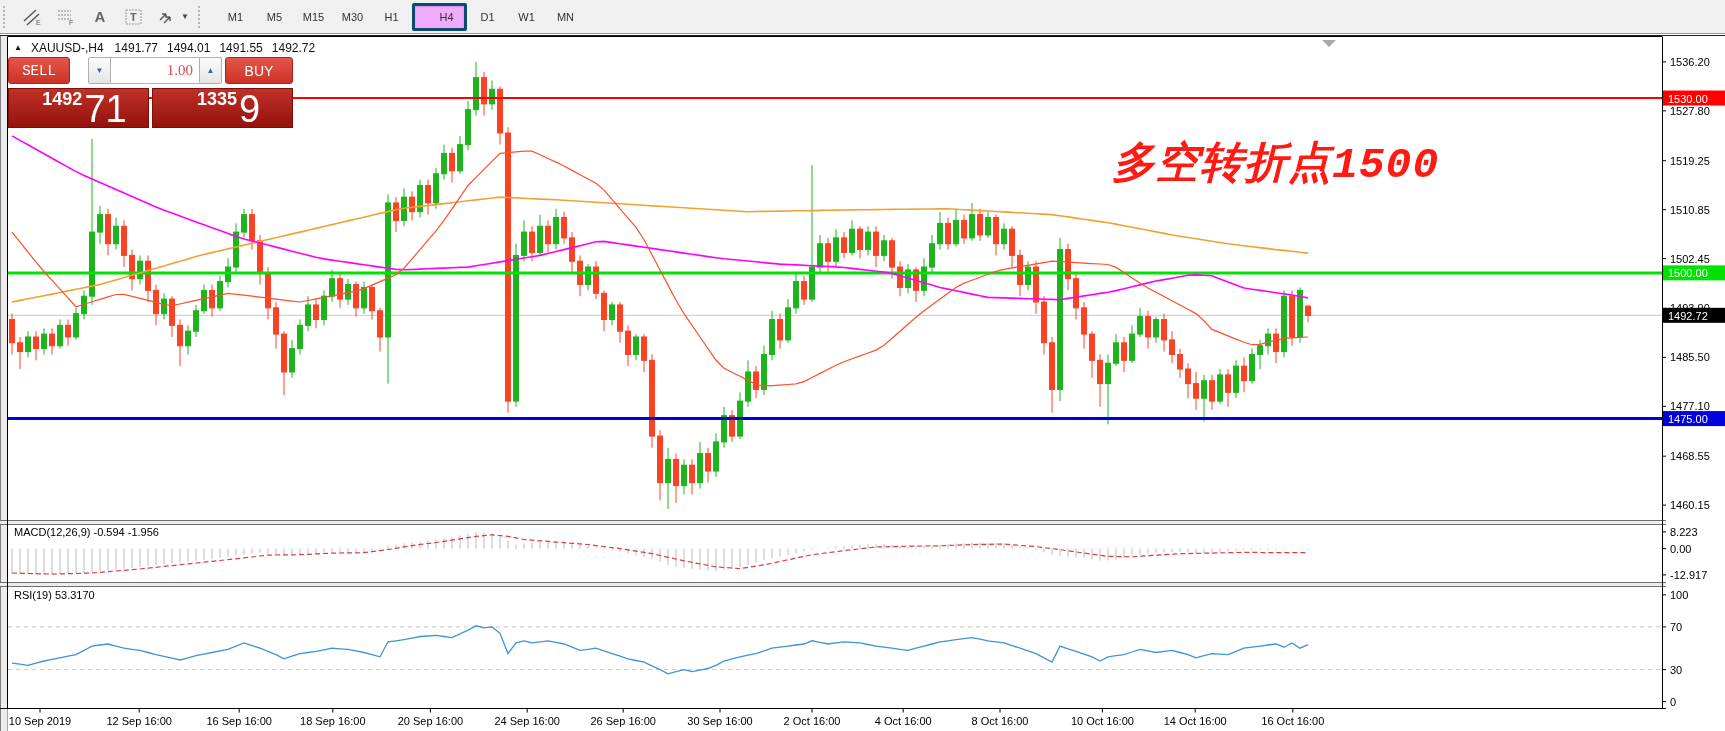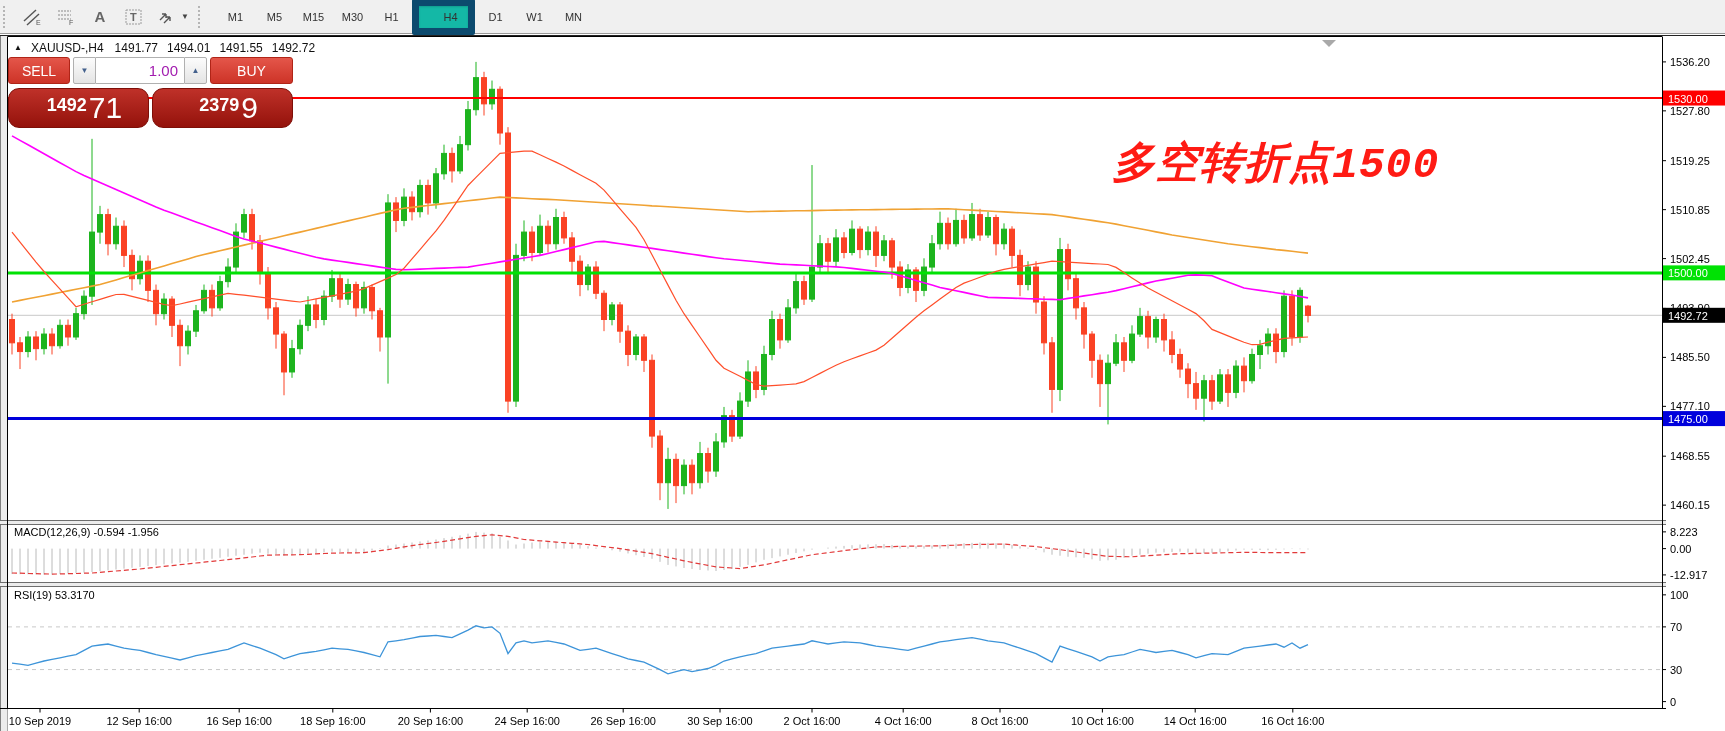--- a/index.html
+++ b/index.html
@@ -8,51 +8,51 @@
   
   .toolbar{position:absolute;left:0;top:0;width:1725px;height:34px;background:#f0f0f0;
            border-bottom:1px solid #9a9a9a;display:flex;align-items:center;box-sizing:border-box;}
   .grip{width:7px;height:22px;margin:0 3px;border-left:2px dotted #b5b5b5;}
   .tool{width:30px;height:26px;margin:0 1px;background:transparent;border:1px solid transparent;
         display:flex;align-items:center;justify-content:center;border-radius:2px;}
   .tool svg{display:block;}
   .tf-group{display:flex;align-items:center;margin-left:6px;}
   .tf-btn{min-width:27px;height:22px;padding:0 4px;margin:16px 1px;font-size:11px;color:#333;
           display:flex;align-items:center;justify-content:center;border:1px solid transparent;border-radius:2px;}
-  .tf-btn.active{background:#14b8a6;border:7px solid #0c4a6e;box-shadow:inset 0 1px 2px rgba(0,0,0,.15);padding-left:18px;}
+  .tf-btn.active{background:#f0abfc;border:3px solid #0c4a6e;box-shadow:inset 0 1px 2px rgba(0,0,0,.15);padding-left:18px;}
   
   .chart-window{position:absolute;left:0;top:35px;width:1725px;height:696px;background:#fff;}
   .frame-left{position:absolute;left:0;top:35px;width:8px;height:696px;background:#ececec;
               border-left:1px solid #7f7f7f;border-right:1px solid #a8a8a8;box-sizing:border-box;}
   svg.chart-canvas{position:absolute;left:0;top:0;}
   
   .chart-header{position:absolute;left:14px;top:41px;font-size:12px;color:#111;display:flex;gap:9px;align-items:center;z-index:5;}
   .chart-header .tri{font-size:8px;position:relative;top:-1px;}
   
   .ocp{position:absolute;left:8px;top:57px;z-index:10;width:285px;}
   .ocp-row{display:flex;align-items:stretch;height:27px;}
   .btn-red{background:linear-gradient(#e4564a,#cd3327);color:#fff;border:1px solid #b02417;border-radius:3px;
            font-size:14px;display:flex;align-items:center;justify-content:center;}
-  .sell-btn{width:60px;margin-right:3px;}
+  .sell-btn{width:60px;margin-right:18px;font-family:Liberation Mono, monospace;}
   .buy-btn{width:62px;margin-left:3px;flex:1;}
   .spin{width:21px;background:linear-gradient(#fcfcfc,#e4e4e4);border:1px solid #b0b0b0;display:flex;
         align-items:center;justify-content:center;font-size:8px;color:#44618d;}
   .spin.dn{border-radius:2px 0 0 2px;}
   .spin.up{border-radius:0 2px 2px 0;}
   .lot-field{width:88px;border:1px solid #b0b0b0;border-left:none;border-right:none;background:#fff;
-             font-size:15px;color:#a21caf;text-align:right;padding:0 6px;box-sizing:border-box;outline:none;
-             font-family:Liberation Sans, sans-serif;}
+             font-size:15px;color:#ef4444;text-align:right;padding:0 6px;box-sizing:border-box;outline:none;
+             font-family:Liberation Serif, serif;}
   .ocp-prices{display:flex;margin-top:4px;}
-  .price-box{height:40px;border:1px solid #7e0f08;border-radius:11px;color:#fff;
-             background:linear-gradient(#bf3129,#94120b);display:flex;align-items:center;justify-content:center;
+  .price-box{height:40px;border:1px solid #7e0f08;border-radius:0;color:#fff;
+             background:linear-gradient(#bf3129,#94120b);display:flex;align-items:flex-start;justify-content:center;
              padding:0 8px 1px 20px;box-sizing:border-box;}
   .price-box.sell{width:141px;margin-right:3px;}
   .price-box.buy{width:141px;}
   .pb-small{font-size:18px;font-weight:bold;letter-spacing:0;margin:0 2px 4px 0;}
-  .pb-big{font-size:30px;line-height:40px;font-weight:500;}
+  .pb-big{font-size:38px;line-height:40px;font-weight:500;}
   
   .ind-label{position:absolute;font-size:11px;color:#000;z-index:4;}
   
   .annotation{position:absolute;left:1112px;top:134px;font-size:43px;font-weight:bold;font-style:italic;
               color:#ff1b14;z-index:6;letter-spacing:1px;white-space:nowrap;
               font-family:Liberation Mono, monospace;}
 </style>
 </head>
 <body>
 
@@ -742,21 +742,21 @@
       <span>▲</span>
     </div>
     <div class="btn-red buy-btn">BUY</div>
   </div>
   <div class="ocp-prices">
     <div class="price-box sell">
       <span class="pb-small">1492</span>
       <span class="pb-big">71</span>
     </div>
     <div class="price-box buy">
-      <span class="pb-small">2379</span>
+      <span class="pb-small">1335</span>
       <span class="pb-big">9</span>
     </div>
   </div>
 </div>
 
 <div class="annotation">多空转折点1500</div>
 
 <div class="ind-label" style="left:14px;top:526px;">MACD(12,26,9) -0.594 -1.956</div>
 <div class="ind-label" style="left:14px;top:589px;">RSI(19) 53.3170</div>
 

